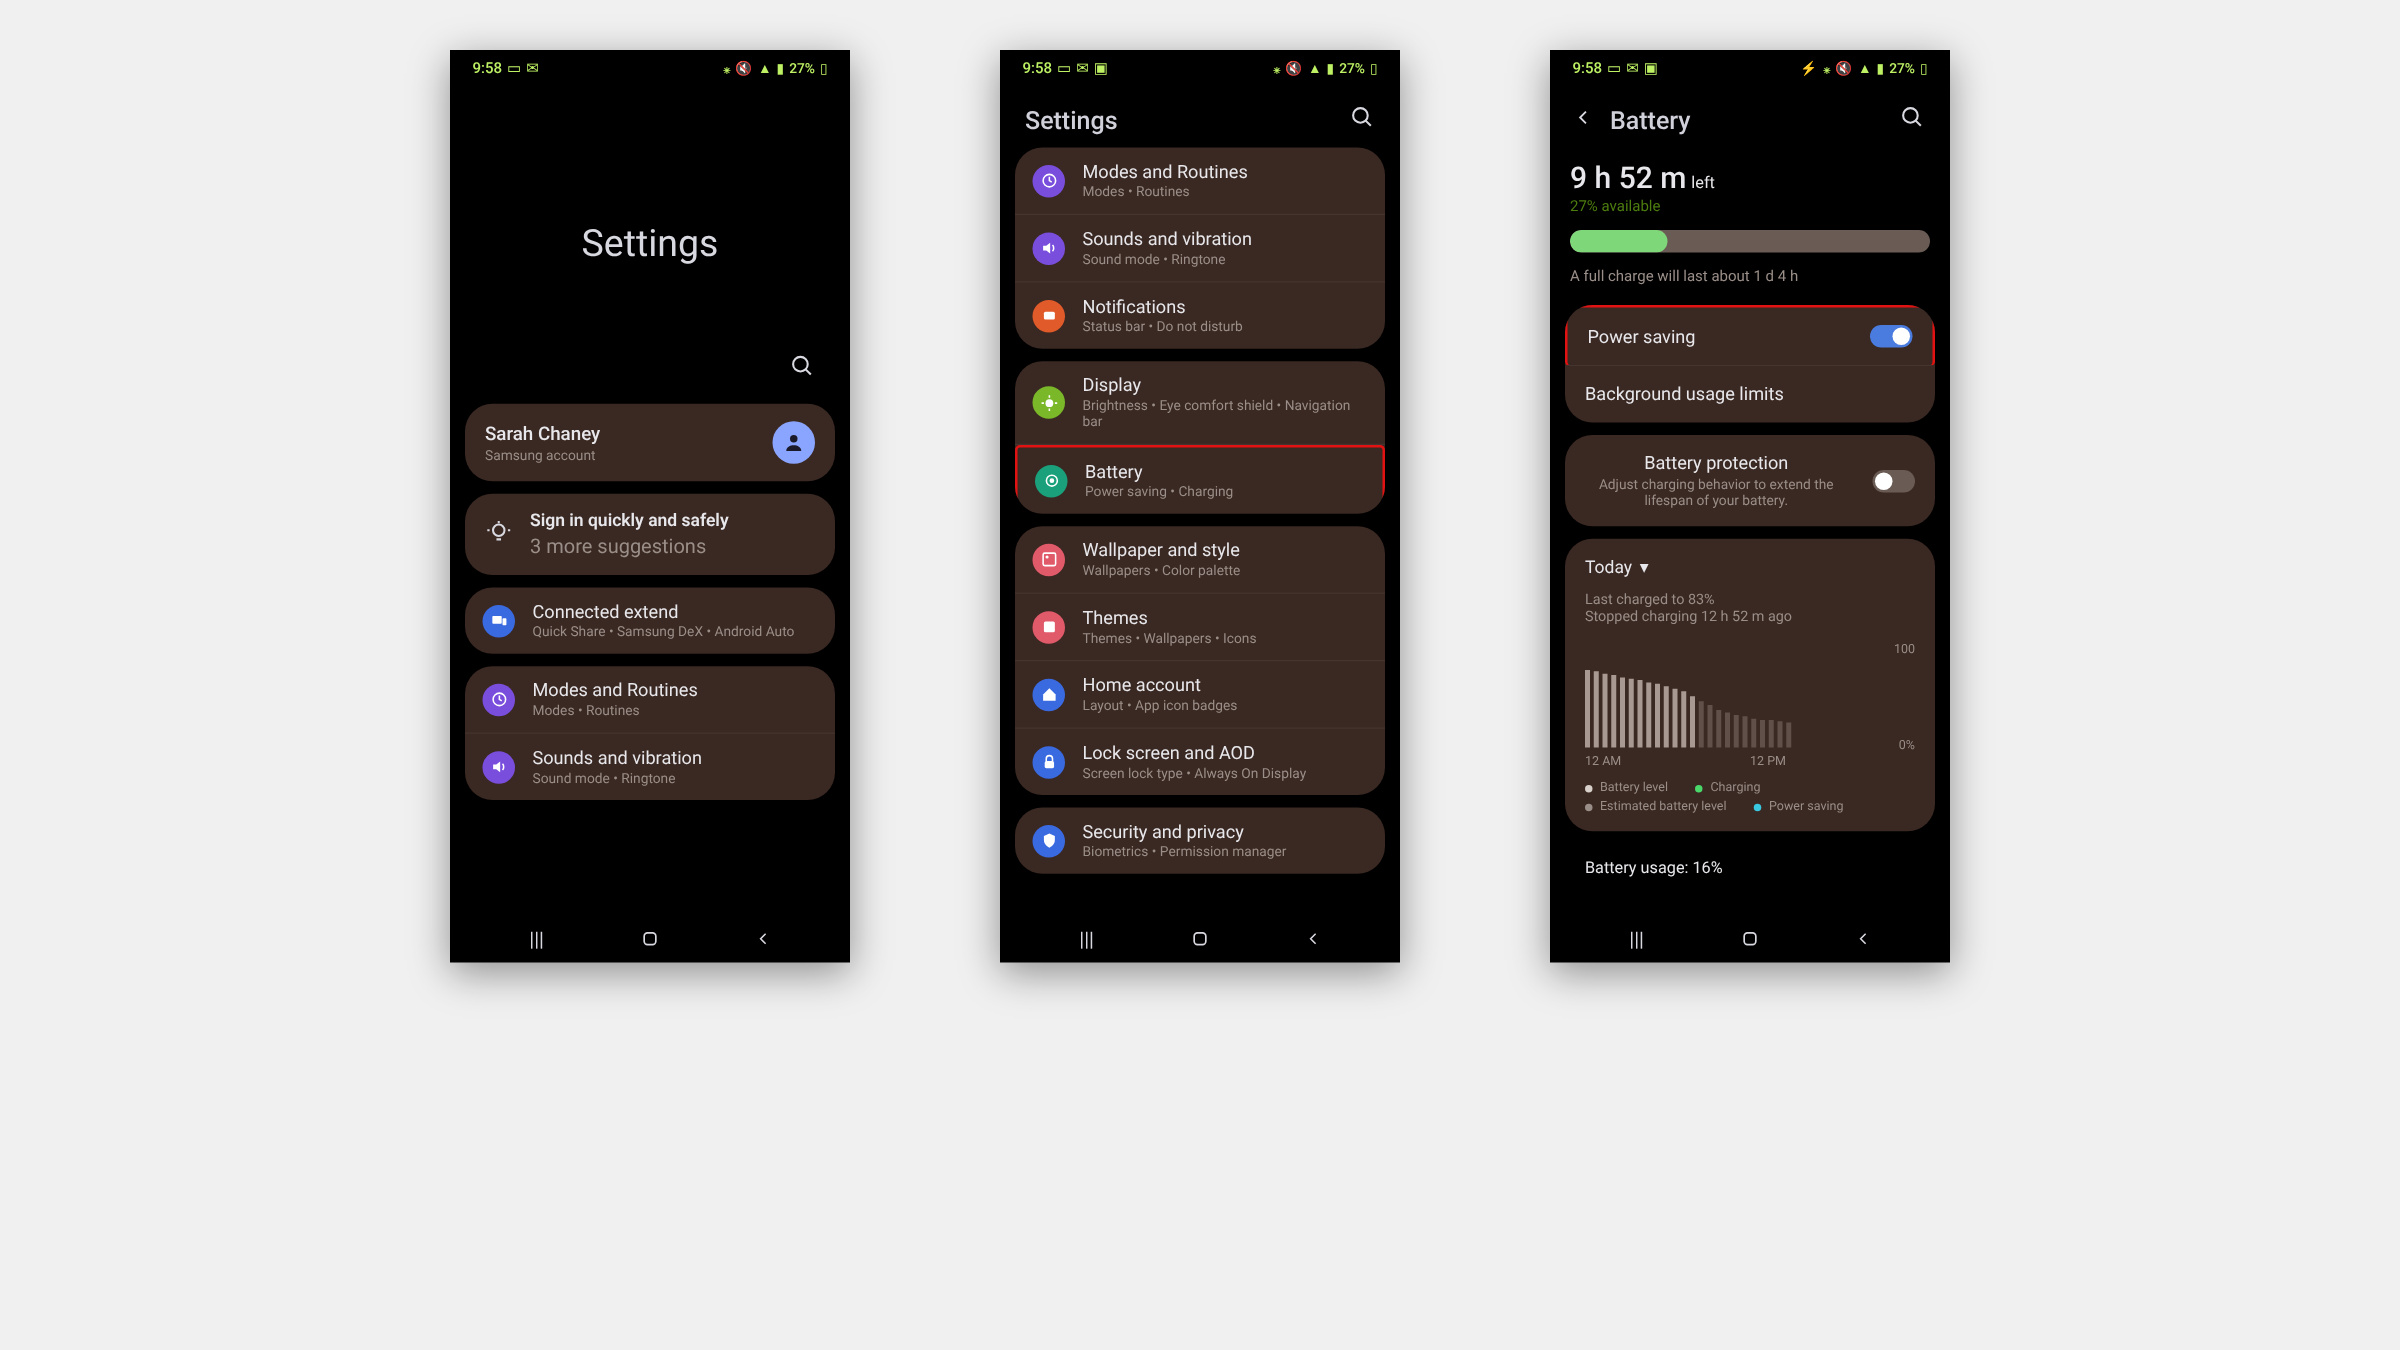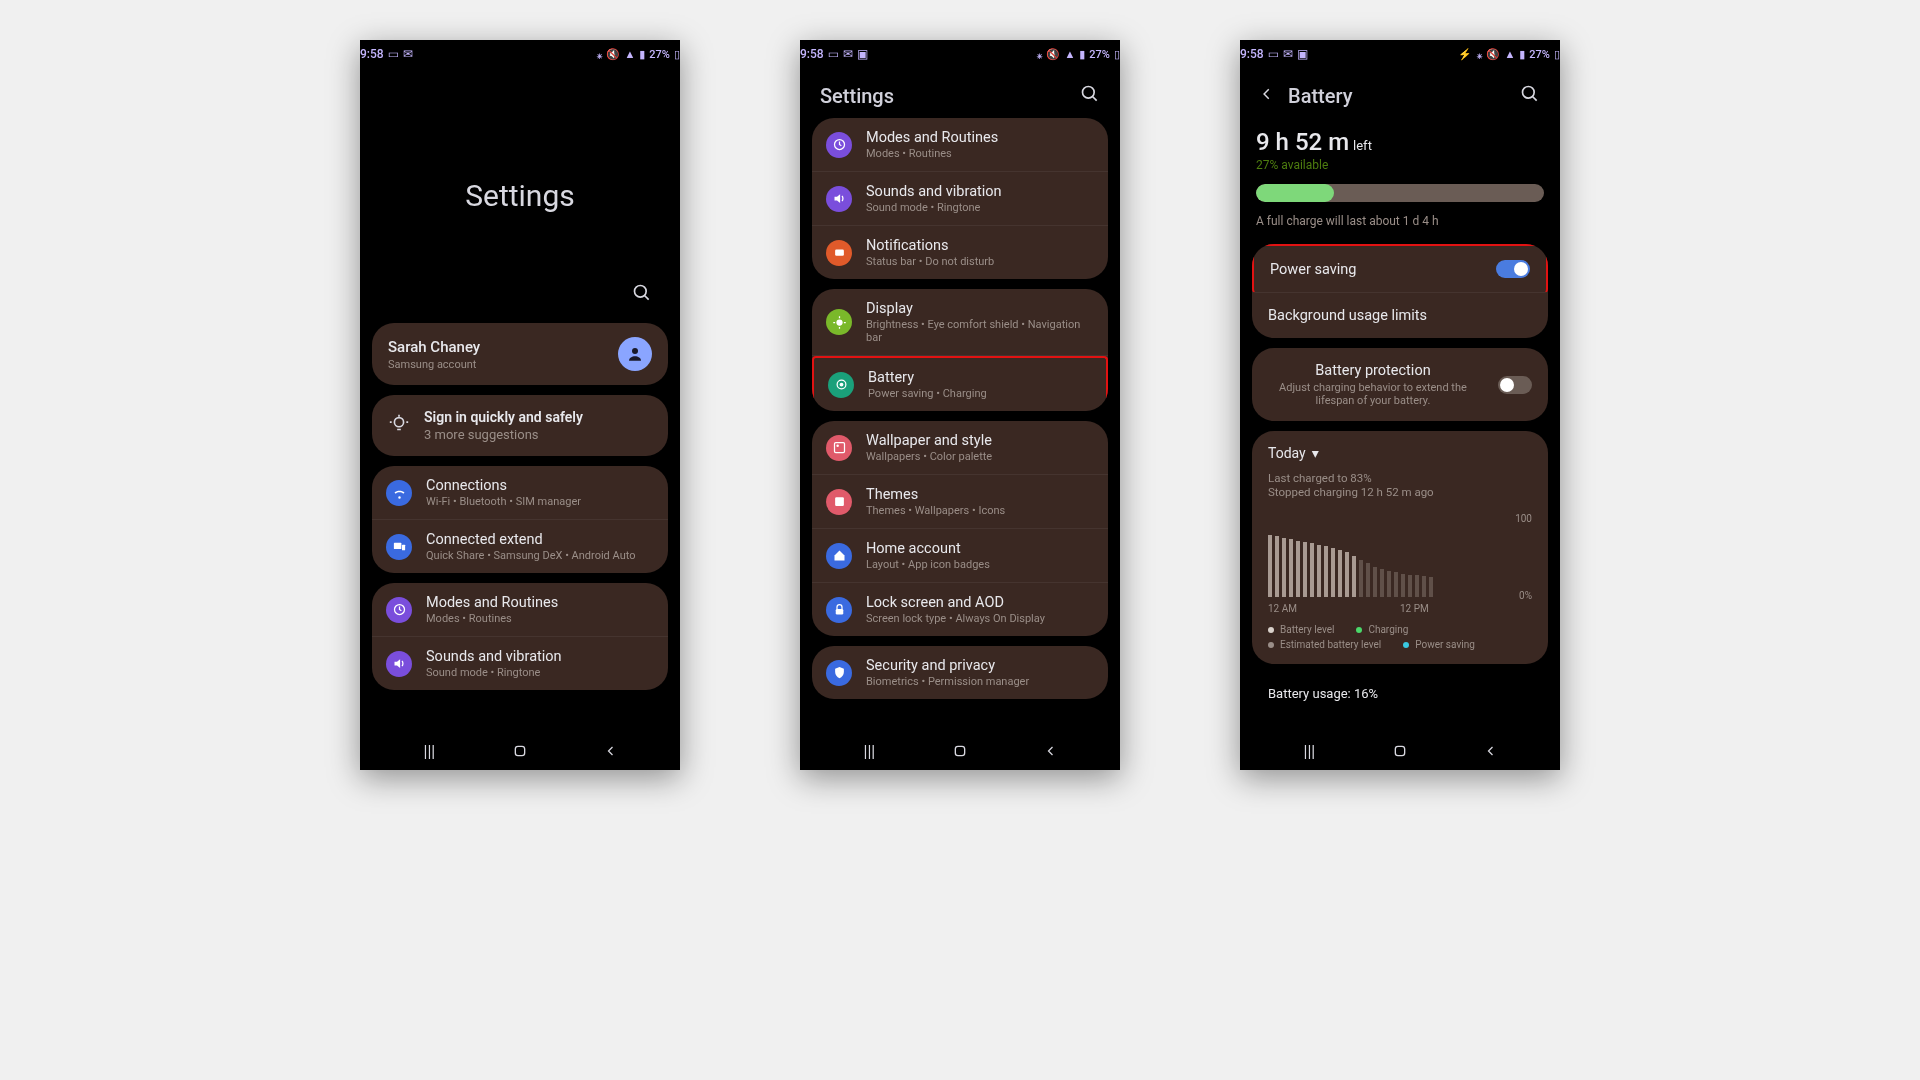--- a/index.html
+++ b/index.html
@@ -22,22 +22,22 @@
     box-shadow: 0 8px 30px rgba(0,0,0,0.4);
     overflow: hidden;
     display: flex;
     flex-direction: column;
   }
   .status-bar {
     height: 28px;
     display: flex;
     justify-content: space-between;
     align-items: center;
-    padding: 0 0;
-    color: #c4b5fd;
+    padding: 0 18px;
+    color: #bef264;
     font-size: 12px;
     font-weight: 500;
   }
   .status-left, .status-right { display: flex; align-items: center; gap: 4px; }
   .status-right { font-size: 11px; }
   .content { flex: 1; overflow: hidden; padding: 0 12px; }
   .big-title {
     color: #d8d8e0;
     font-size: 30px;
     font-weight: 400;
@@ -72,21 +72,21 @@
   .profile-sub { color: #9a8e88; font-size: 11px; margin-top: 2px; }
   .avatar-circle {
     width: 34px; height: 34px; border-radius: 50%;
     background: #8aa5ff; display: flex; align-items: center; justify-content: center;
   }
   .tip-card {
     padding: 14px 16px; display: flex; align-items: center; gap: 14px;
   }
   .tip-icon { color: #d8d8e0; }
   .tip-title { color: #e8e8ec; font-size: 14px; font-weight: 600; }
-  .tip-sub { color: #9a8e88; font-size: 13px; margin-top: 2px; }
+  .tip-sub { color: #9a8e88; font-size: 16px; margin-top: 2px; }
   .list-item {
     padding: 11px 14px;
     display: flex;
     align-items: center;
     gap: 14px;
     border-bottom: 1px solid rgba(255,255,255,0.06);
   }
   .list-item:last-child { border-bottom: none; }
   .item-icon {
     width: 26px; height: 26px; border-radius: 50%;
@@ -204,31 +204,20 @@
             <line x1="22" y1="10" x2="20" y2="10"></line>
           </svg>
       </span>
       <div>
         <div class="tip-title">Sign in quickly and safely</div>
         <div class="tip-sub">3 more suggestions</div>
       </div>
     </div>
     <div id="s1-groups">
         <div class="card">
-          <div class="list-item">
-            <div class="item-icon" style="background: rgb(58, 106, 224);">
-              <svg width="15" height="15" viewBox="0 0 24 24" fill="#fff">
-                <path d="M12 18a2 2 0 100 4 2 2 0 000-4zM4 12c4-4 12-4 16 0l-2 2c-3-3-9-3-12 0z"></path>
-              </svg>
-            </div>
-            <div class="item-text">
-              <div class="item-title">Connections</div>
-              <div class="item-sub">Wi-Fi • Bluetooth • SIM manager</div>
-            </div>
-          </div>
           <div class="list-item">
             <div class="item-icon" style="background: rgb(58, 106, 224);">
               <svg width="15" height="15" viewBox="0 0 24 24" fill="#fff">
                 <rect x="3" y="6" width="12" height="10" rx="1"></rect>
                 <rect x="16" y="9" width="5" height="9" rx="1"></rect>
               </svg>
             </div>
             <div class="item-text">
               <div class="item-title">Connected extend</div>
               <div class="item-sub">Quick Share • Samsung DeX • Android Auto</div>

